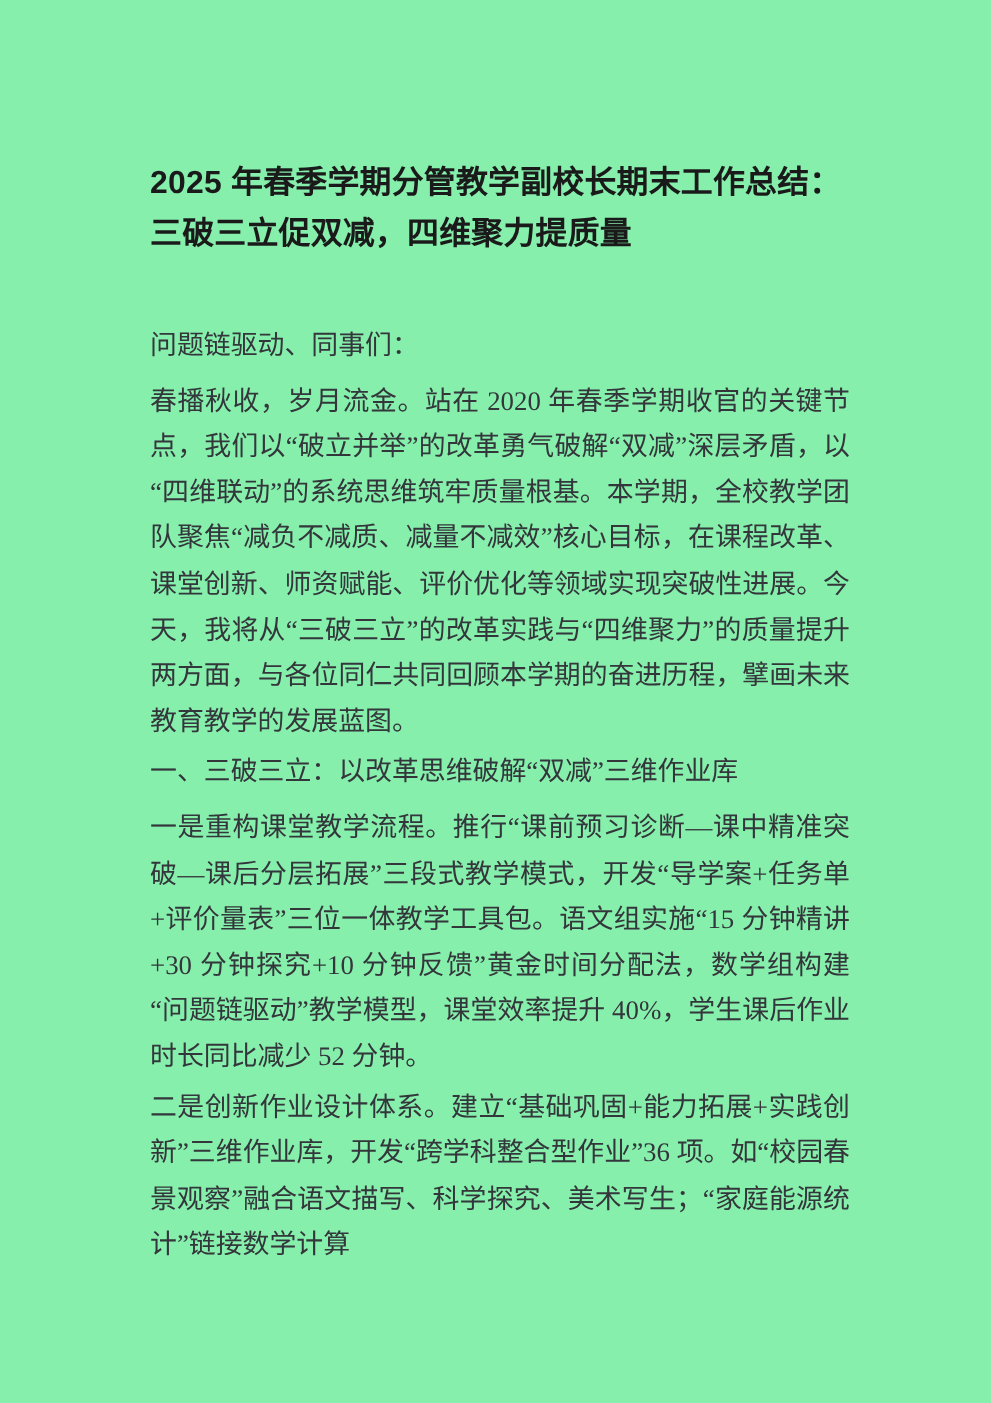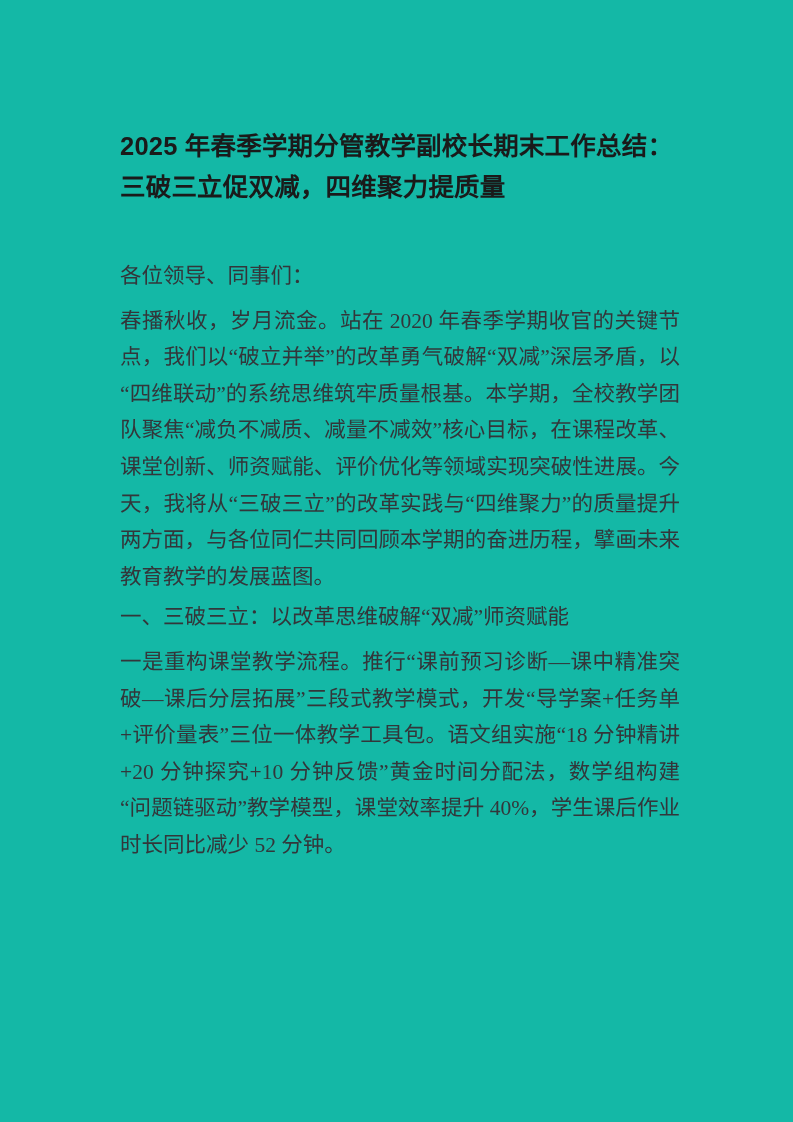--- a/index.html
+++ b/index.html
@@ -11,21 +11,21 @@
     width: 793px;
     height: 1122px;
     overflow: hidden;
     font-family: "Liberation Serif", "DejaVu Serif", serif;
     color: #2b2b2b;
   }
   .page {
     position: relative;
     width: 793px;
     height: 1122px;
-    background: #14b8a6;
+    background: #86efac;
     box-sizing: border-box;
   }
   .content {
     position: absolute;
     left: 120px;
     top: 126px;
     width: 560px;
   }
   .doc-title {
     font-family: "Liberation Sans", "DejaVu Sans", sans-serif;
@@ -59,37 +59,38 @@
 </head>
 <body>
 
 <div class="page">
   <div class="content">
 
     <h1 class="doc-title">2025 年春季学期分管教学副校长期末工作总结：三破三立促双减，四维聚力提质量</h1>
 
     <div class="gap-after-title"></div>
 
-    <p class="para">各位领导、同事们：</p>
+    <p class="para">问题链驱动、同事们：</p>
 
     <div class="gap-sm"></div>
 
 
     <div class="gap-sm"></div>
 
     <p class="para">春播秋收，岁月流金。站在 2020 年春季学期收官的关键节点，我们以“破立并举”的改革勇气破解“双减”深层矛盾，以“四维联动”的系统思维筑牢质量根基。本学期，全校教学团队聚焦“减负不减质、减量不减效”核心目标，在课程改革、课堂创新、师资赋能、评价优化等领域实现突破性进展。今天，我将从“三破三立”的改革实践与“四维聚力”的质量提升两方面，与各位同仁共同回顾本学期的奋进历程，擘画未来教育教学的发展蓝图。</p>
 
     <div class="gap-sm"></div>
 
-    <p class="para">一、三破三立：以改革思维破解“双减”师资赋能</p>
+    <p class="para">一、三破三立：以改革思维破解“双减”三维作业库</p>
 
     <div class="gap-sm"></div>
 
 
     <div class="gap-sm"></div>
 
-    <p class="para">一是重构课堂教学流程。推行“课前预习诊断—课中精准突破—课后分层拓展”三段式教学模式，开发“导学案+任务单+评价量表”三位一体教学工具包。语文组实施“18 分钟精讲+20 分钟探究+10 分钟反馈”黄金时间分配法，数学组构建“问题链驱动”教学模型，课堂效率提升 40%，学生课后作业时长同比减少 52 分钟。</p>
+    <p class="para">一是重构课堂教学流程。推行“课前预习诊断—课中精准突破—课后分层拓展”三段式教学模式，开发“导学案+任务单+评价量表”三位一体教学工具包。语文组实施“15 分钟精讲+30 分钟探究+10 分钟反馈”黄金时间分配法，数学组构建“问题链驱动”教学模型，课堂效率提升 40%，学生课后作业时长同比减少 52 分钟。</p>
 
     <div class="gap-sm"></div>
 
+    <p class="para">二是创新作业设计体系。建立“基础巩固+能力拓展+实践创新”三维作业库，开发“跨学科整合型作业”36 项。如“校园春景观察”融合语文描写、科学探究、美术写生；“家庭能源统计”链接数学计算</p>
 
   </div>
 </div>
 
 </body></html>

